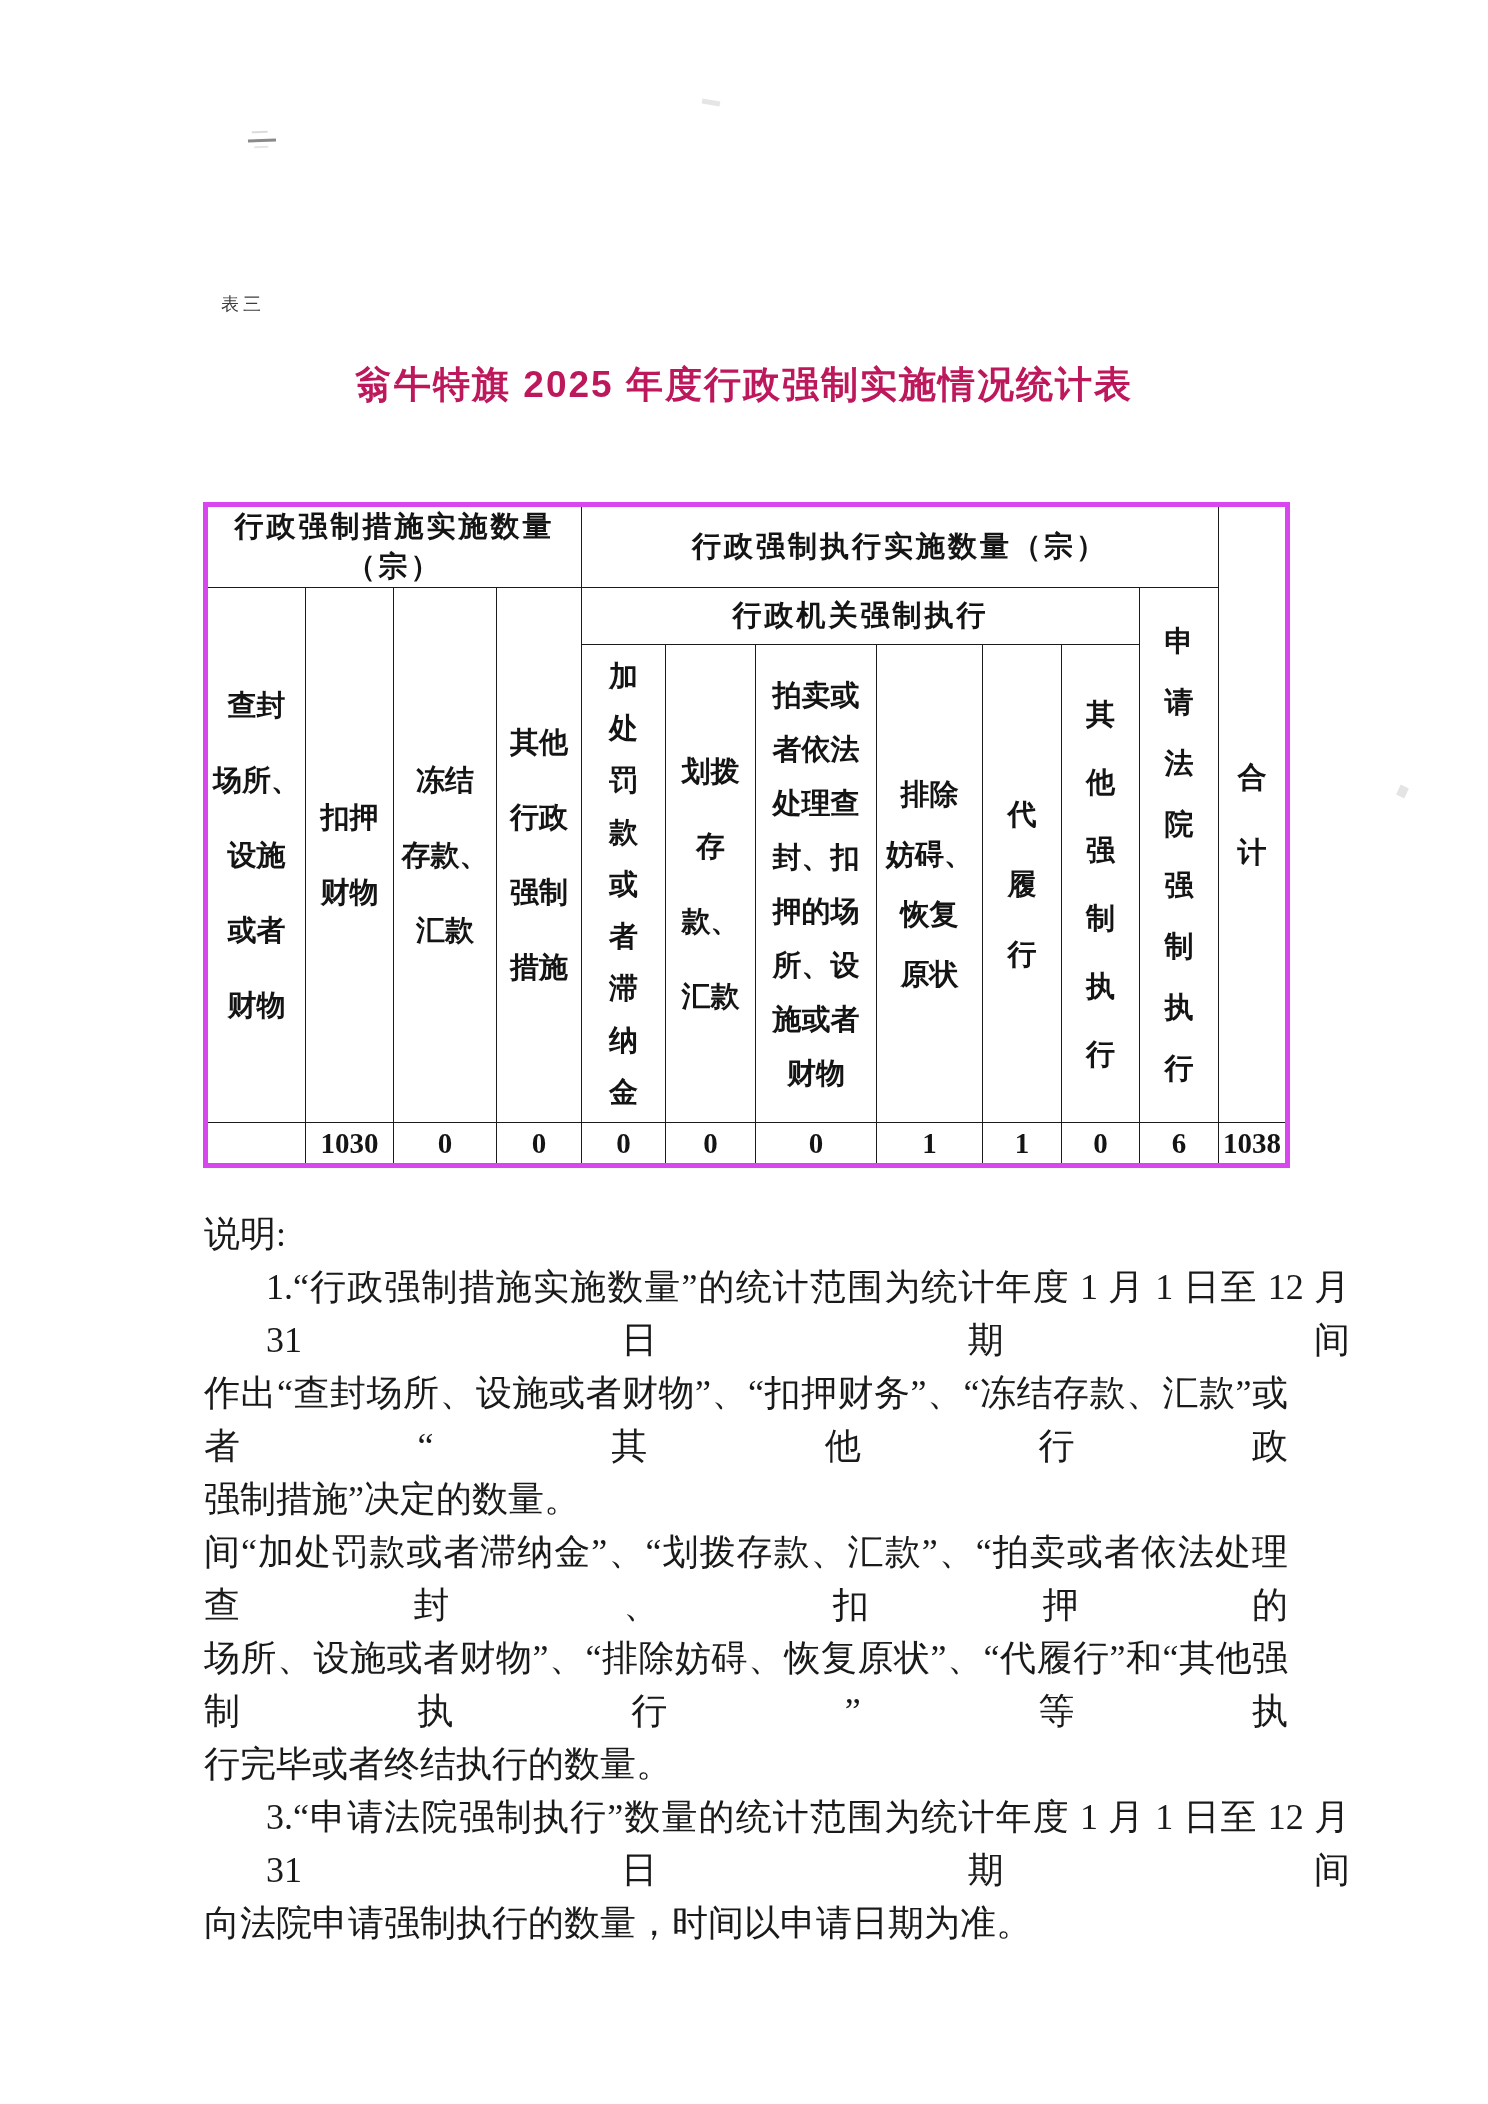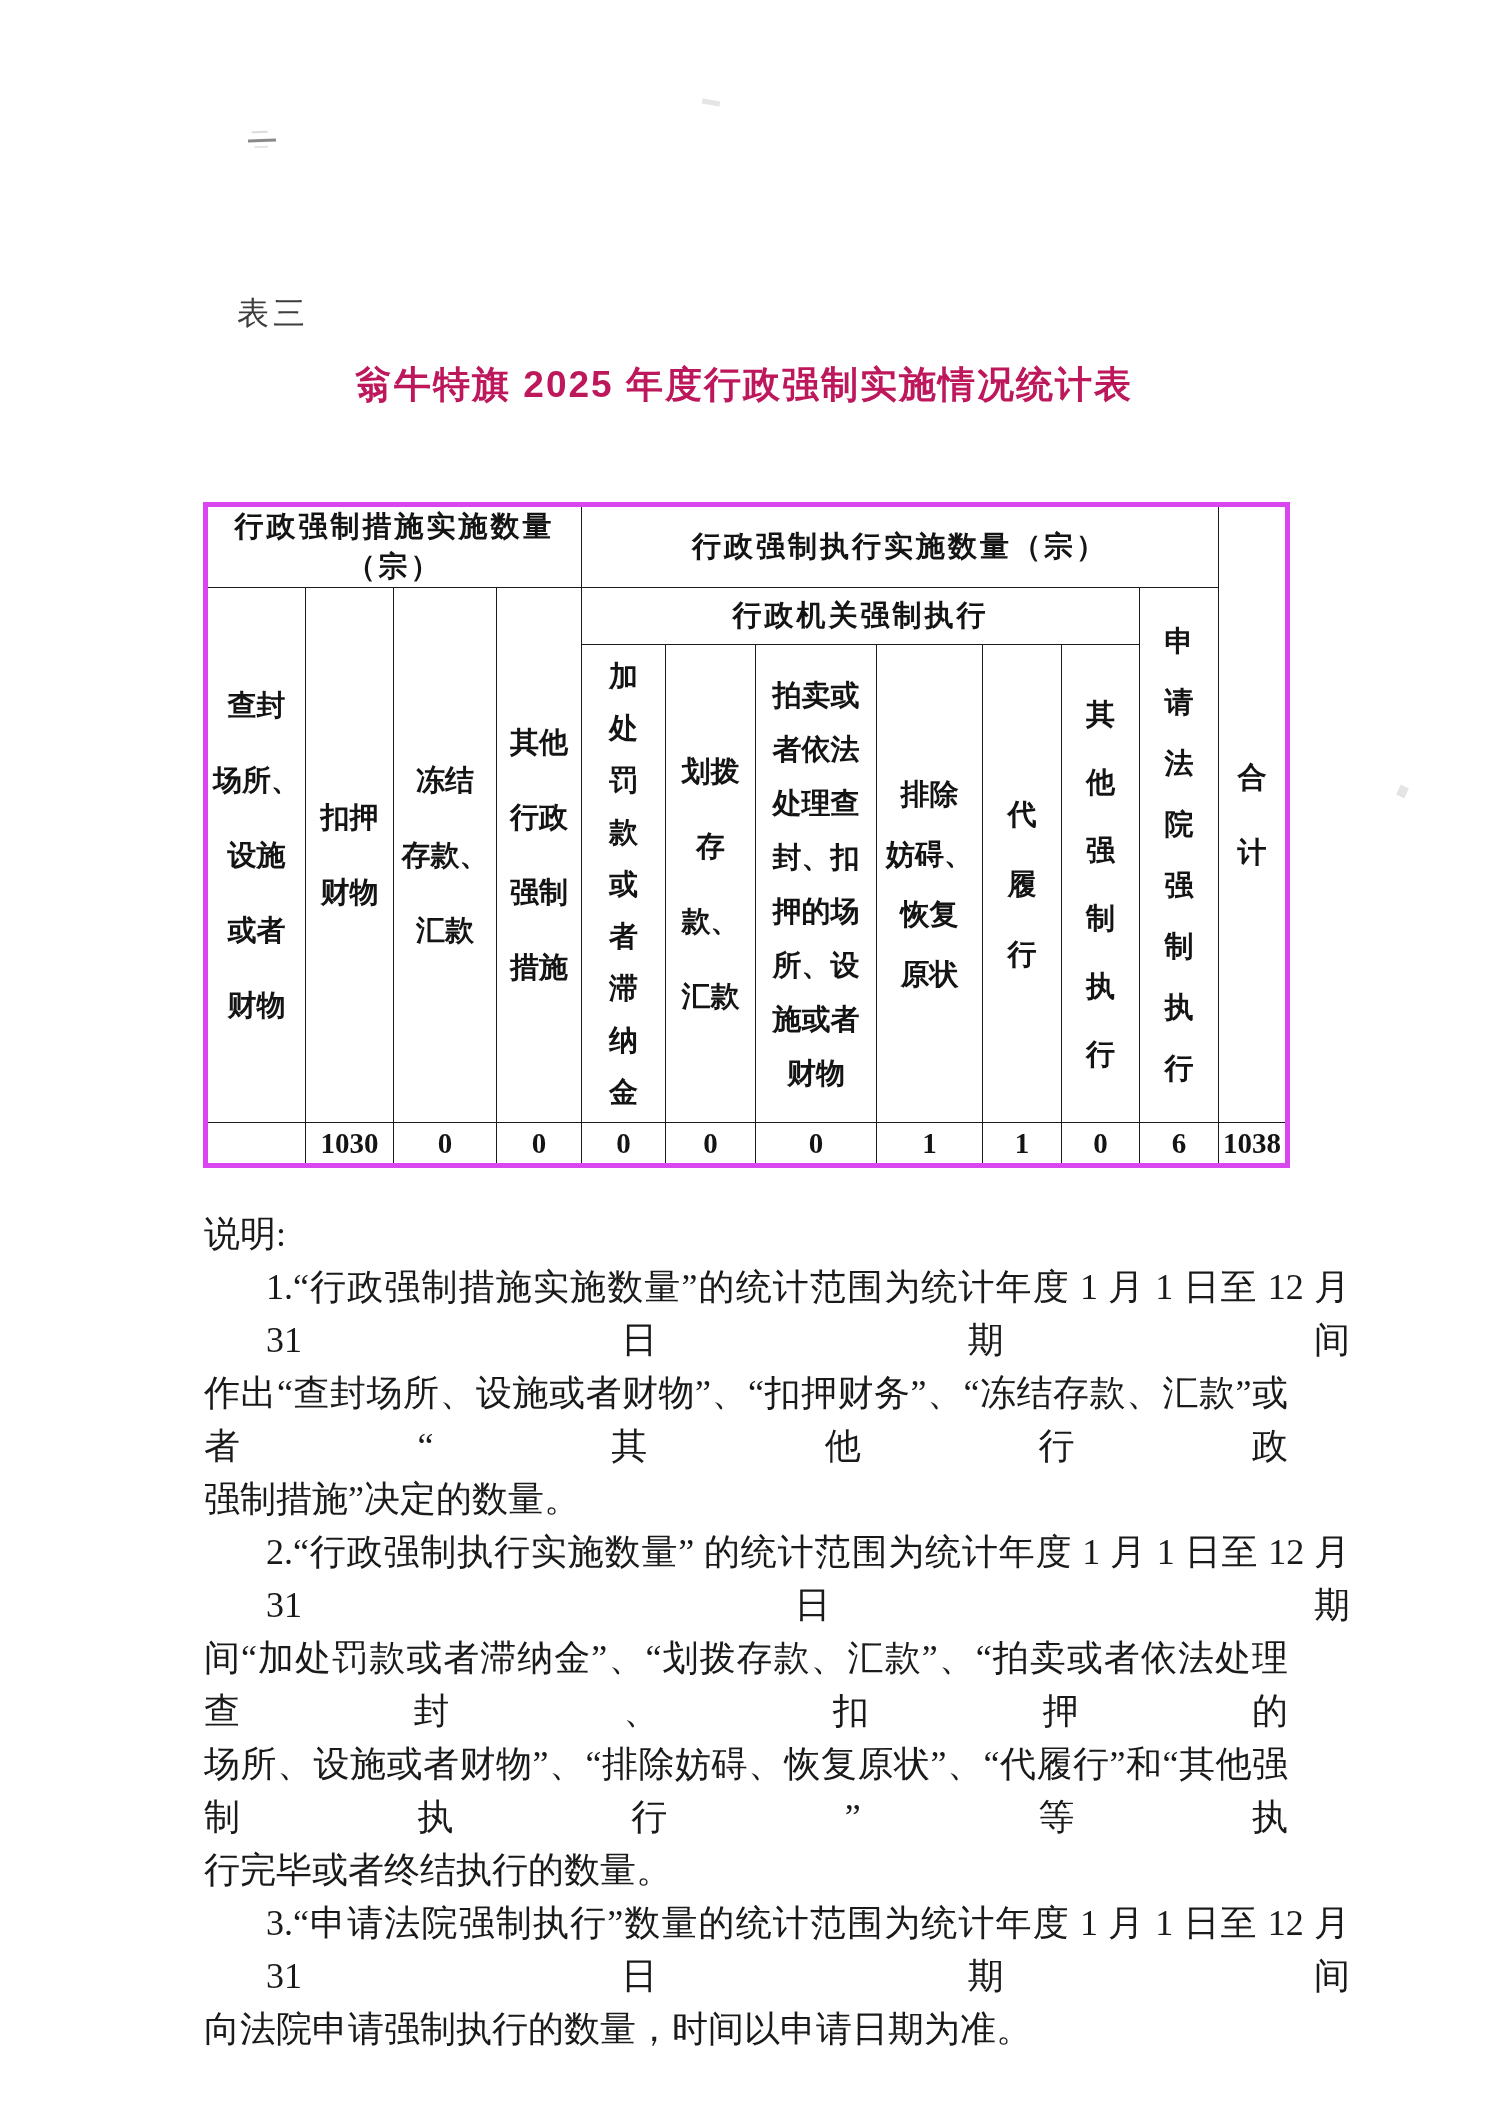--- a/index.html
+++ b/index.html
@@ -14,21 +14,21 @@
   
   .smudge{position:absolute;pointer-events:none;}
   .smudge-a{left:248px;top:139px;width:28px;height:3px;background:#6e6e6e;transform:rotate(-2deg);opacity:.8;}
   .smudge-a::before{content:"";position:absolute;left:4px;top:-8px;width:16px;height:2px;background:#b5b5b5;opacity:.6;}
   .smudge-a::after{content:"";position:absolute;left:6px;top:7px;width:14px;height:2px;background:#c9c9c9;opacity:.6;}
   .smudge-b{left:702px;top:100px;width:18px;height:5px;background:#cfcfcf;transform:rotate(9deg);opacity:.55;}
   .smudge-c{left:1398px;top:786px;width:9px;height:11px;background:#c4c4c4;transform:rotate(25deg);opacity:.45;}
 
   .table-label{
     position:absolute;left:221px;top:292px;
-    font-size:32px;color:#3d3d3d;letter-spacing:4px;margin-left:16px;
+    font-size:18px;color:#3d3d3d;letter-spacing:4px;
   }
   .doc-title{
     position:absolute;left:0;top:360px;width:100%;
     text-align:center;font-size:37px;font-weight:bold;
     font-family:"Liberation Sans", sans-serif;
     letter-spacing:2px;color:#be185d;
   }
 
   table.stats{
     position:absolute;left:203px;top:502px;
@@ -179,21 +179,20 @@
       <td class="val">1038</td>
     </tr>
   </tbody>
     </table>
 
   <div class="notes">
     <div class="nline">说明:</div>
     <div class="nline ind jst">1.“行政强制措施实施数量”的统计范围为统计年度 1 月 1 日至 12 月 31 日期间</div>
     <div class="nline jst">作出“查封场所、设施或者财物”、“扣押财务”、“冻结存款、汇款”或者“其他行政</div>
     <div class="nline">强制措施”决定的数量。</div>
-    <div class="nline ind jst">2.“行政强制执行实施数量” 的统计范围为统计年度 1 月 1 日至 12 月 31 日期</div>
     <div class="nline jst">间“加处罚款或者滞纳金”、“划拨存款、汇款”、“拍卖或者依法处理查封、扣押的</div>
     <div class="nline jst">场所、设施或者财物”、“排除妨碍、恢复原状”、“代履行”和“其他强制执行”等执</div>
     <div class="nline">行完毕或者终结执行的数量。</div>
     <div class="nline ind jst">3.“申请法院强制执行”数量的统计范围为统计年度 1 月 1 日至 12 月 31 日期间</div>
     <div class="nline">向法院申请强制执行的数量，时间以申请日期为准。</div>
   </div>
 
 </div>
 
 </body></html>

